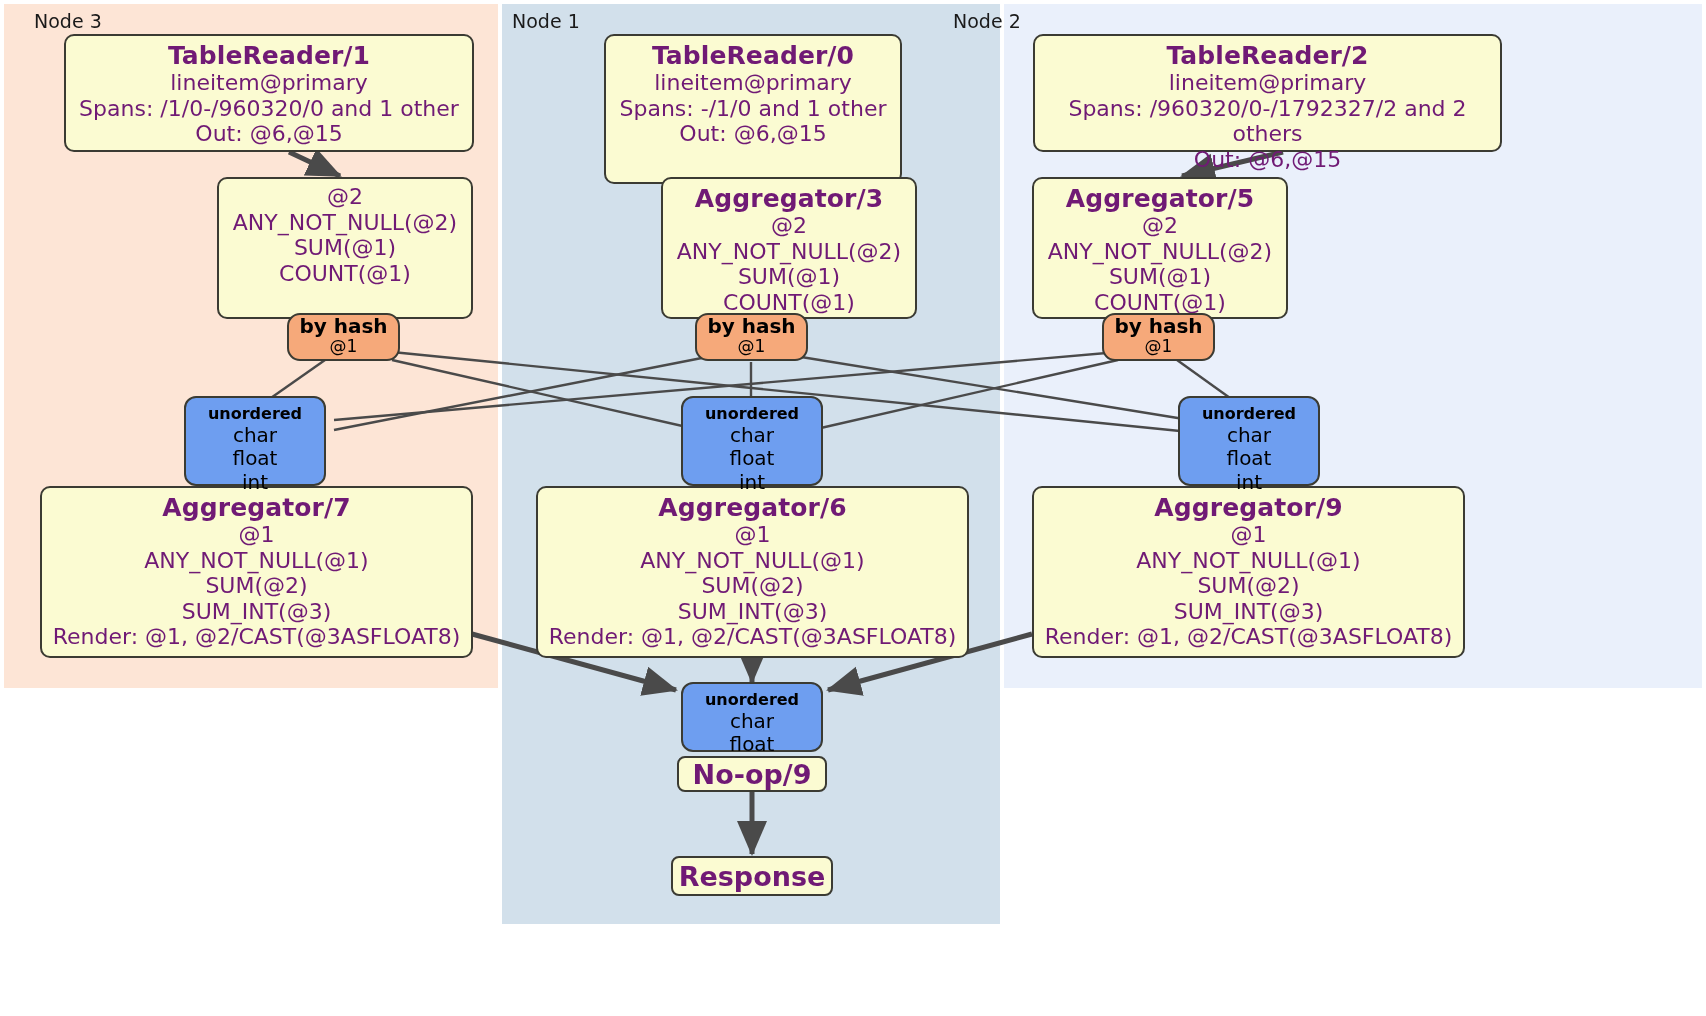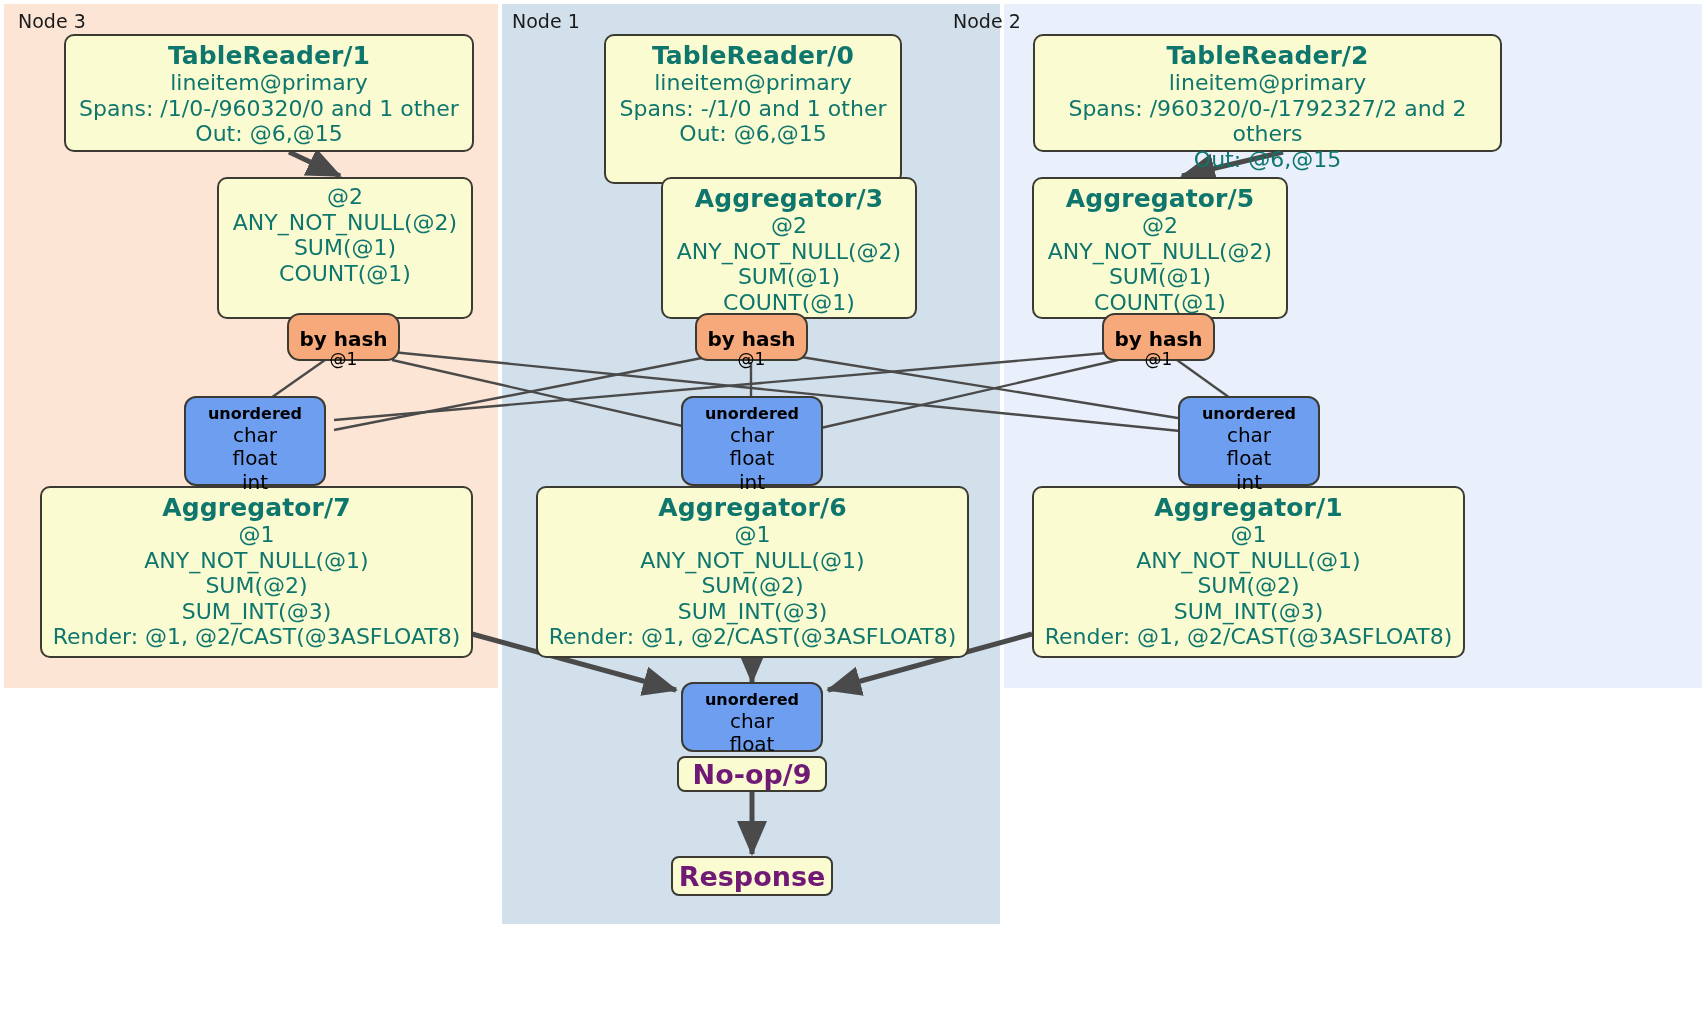--- a/index.html
+++ b/index.html
@@ -11,27 +11,27 @@
   
   .panel{position:absolute;box-sizing:border-box;}
   .panel-label{position:absolute;font-size:19px;color:#1a1a1a;line-height:1;}
 
   
   #edges{position:absolute;left:0;top:0;width:1706px;height:1016px;}
 
   
   .proc{position:absolute;box-sizing:border-box;
         background:#fbfbd2;border:2px solid #3b3b33;border-radius:10px;
-        text-align:center;color:#0f766e;line-height:1.16;padding-top:5px;}
+        text-align:center;color:#701a75;line-height:1.16;padding-top:5px;}
   .proc .ttl{font-weight:bold;font-size:25px;letter-spacing:.1px;}
   .proc .ln{font-size:22px;}
 
   .router{position:absolute;box-sizing:border-box;
           background:#f6a97a;border:2px solid #3b3b33;border-radius:13px;
-          text-align:center;color:#000;line-height:1.12;padding-top:13px;z-index:6;}
+          text-align:center;color:#000;line-height:1.12;padding-top:0;z-index:6;}
   .router .ttl{font-weight:bold;font-size:20px;}
   .router .ln{font-size:17px;}
 
   .sync{position:absolute;box-sizing:border-box;
         background:#6e9ef0;border:2px solid #3b3b33;border-radius:12px;
         text-align:center;color:#000;line-height:1.18;padding-top:7px;z-index:6;}
   .sync .ttl{font-weight:bold;font-size:16px;}
   .sync .ln{font-size:20px;}
 
   .simple{position:absolute;box-sizing:border-box;
@@ -39,21 +39,21 @@
           text-align:center;color:#701a75;z-index:7;
           display:flex;align-items:center;justify-content:center;}
   .simple .ttl{font-weight:bold;font-size:27px;}
 </style>
 </head>
 <body>
 
 <div id="stage">
 
   <div class="panel" style="left:4px;top:4px;width:494px;height:684px;background:#fde5d6;"></div>
-  <div class="panel-label" style="left:18px;top:12px;">Node 3</div>
+  <div class="panel-label" style="left:34px;top:12px;">Node 3</div>
 
   <div class="panel" style="left:502px;top:4px;width:498px;height:920px;background:#d2e0eb;"></div>
   <div class="panel-label" style="left:512px;top:12px;">Node 1</div>
 
   <div class="panel" style="left:1004px;top:4px;width:698px;height:684px;background:#eaf0fb;"></div>
   <div class="panel-label" style="left:953px;top:12px;">Node 2</div>
 
   <svg id="edges" viewBox="0 0 1706 1016" preserveAspectRatio="none">
     <defs>
       <marker id="ah" markerWidth="8" markerHeight="8" refX="6.2" refY="3" orient="auto" markerUnits="strokeWidth">
@@ -188,21 +188,21 @@
   <div class="proc" style="left:536px;top:486px;width:433px;height:172px;">
     <div class="ttl">Aggregator/6</div>
     <div class="ln">@1</div>
     <div class="ln">ANY_NOT_NULL(@1)</div>
     <div class="ln">SUM(@2)</div>
     <div class="ln">SUM_INT(@3)</div>
     <div class="ln">Render: @1, @2/CAST(@3ASFLOAT8)</div>
   </div>
 
   <div class="proc" style="left:1032px;top:486px;width:433px;height:172px;">
-    <div class="ttl">Aggregator/1</div>
+    <div class="ttl">Aggregator/9</div>
     <div class="ln">@1</div>
     <div class="ln">ANY_NOT_NULL(@1)</div>
     <div class="ln">SUM(@2)</div>
     <div class="ln">SUM_INT(@3)</div>
     <div class="ln">Render: @1, @2/CAST(@3ASFLOAT8)</div>
   </div>
 
   <div class="sync" style="left:681px;top:682px;width:142px;height:70px;">
     <div class="ttl">unordered</div>
     <div class="ln">char</div>

